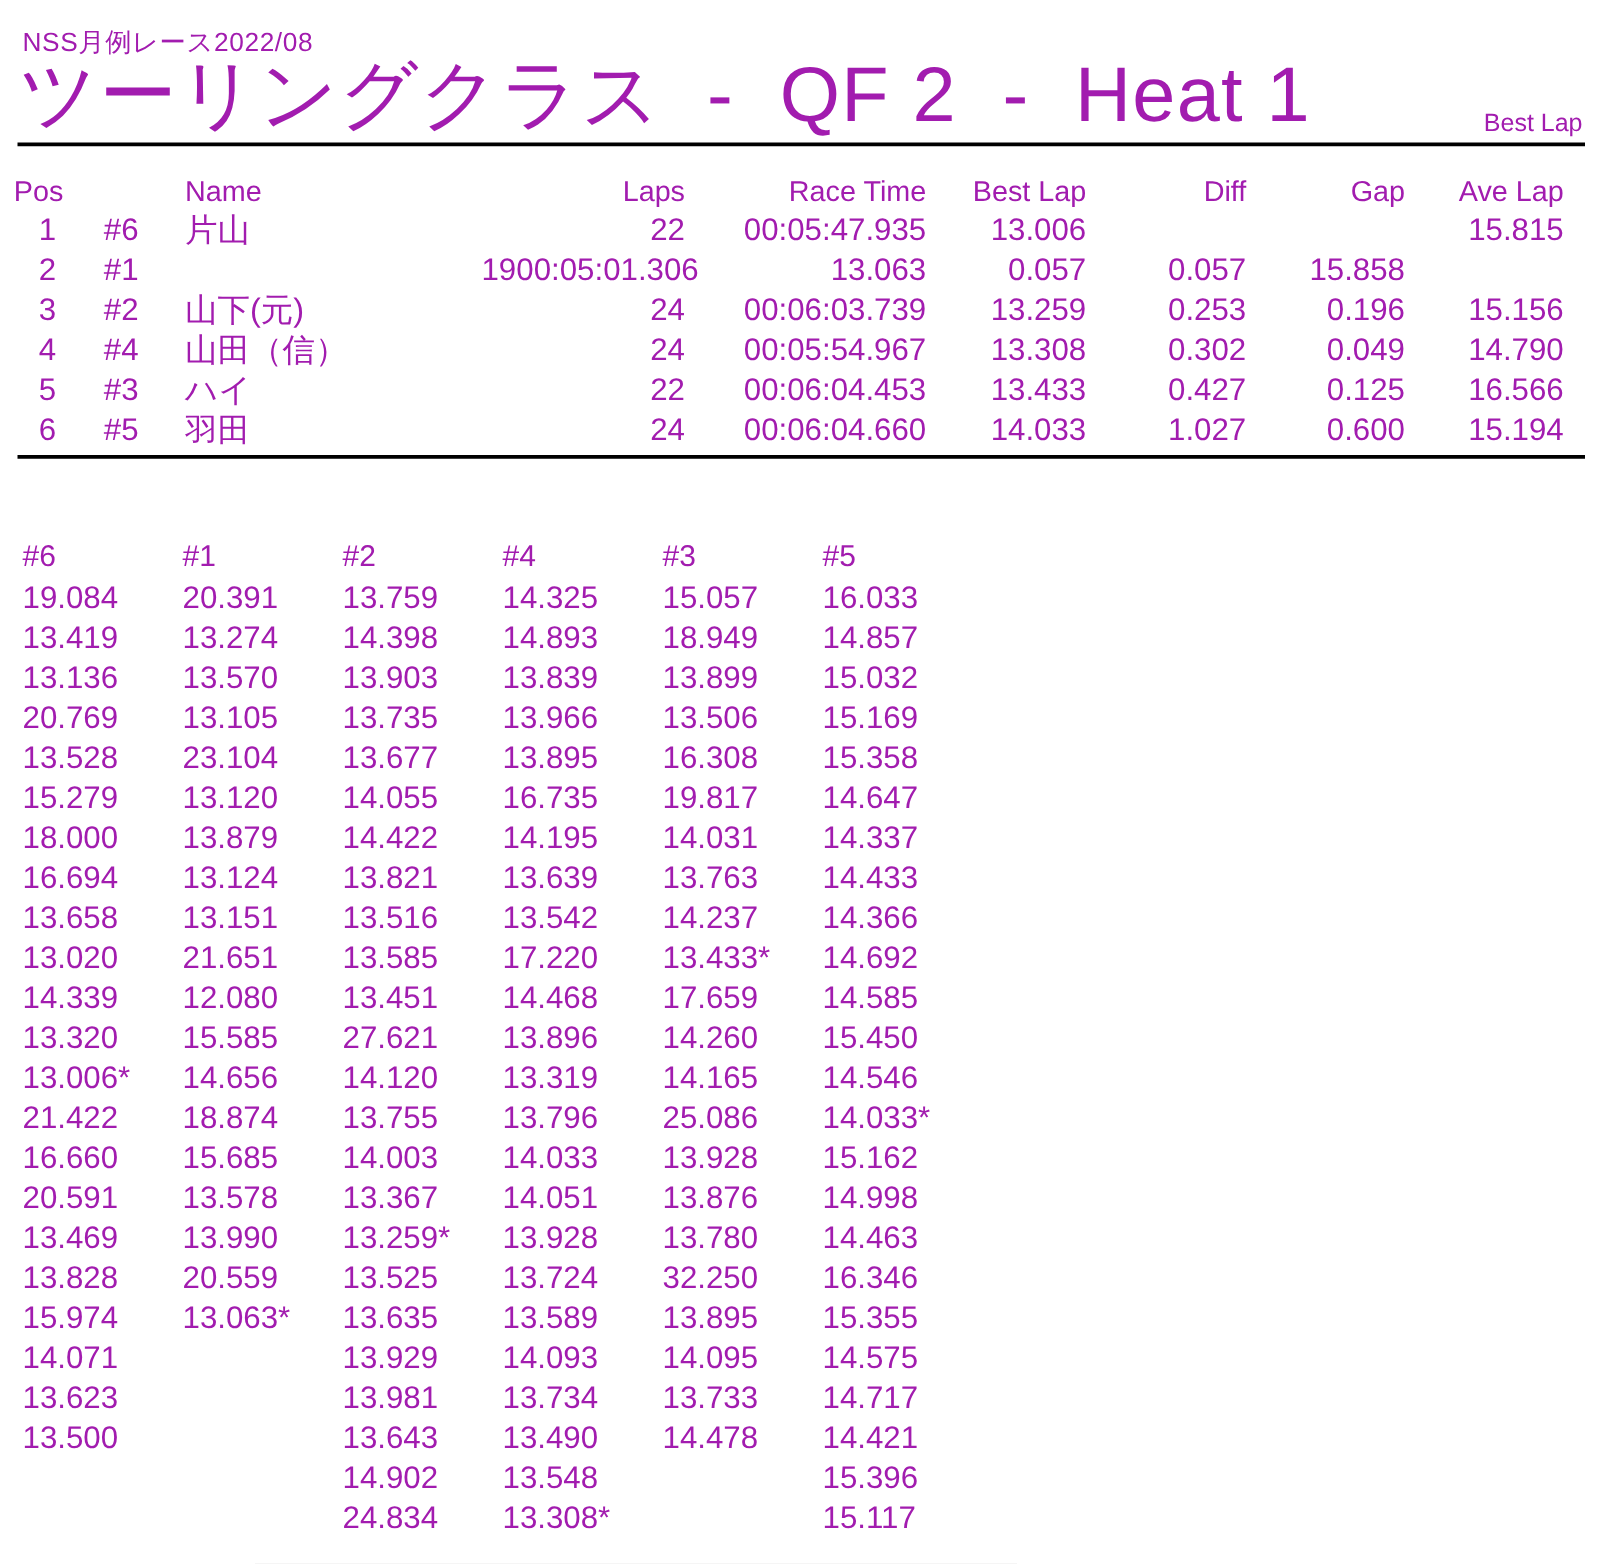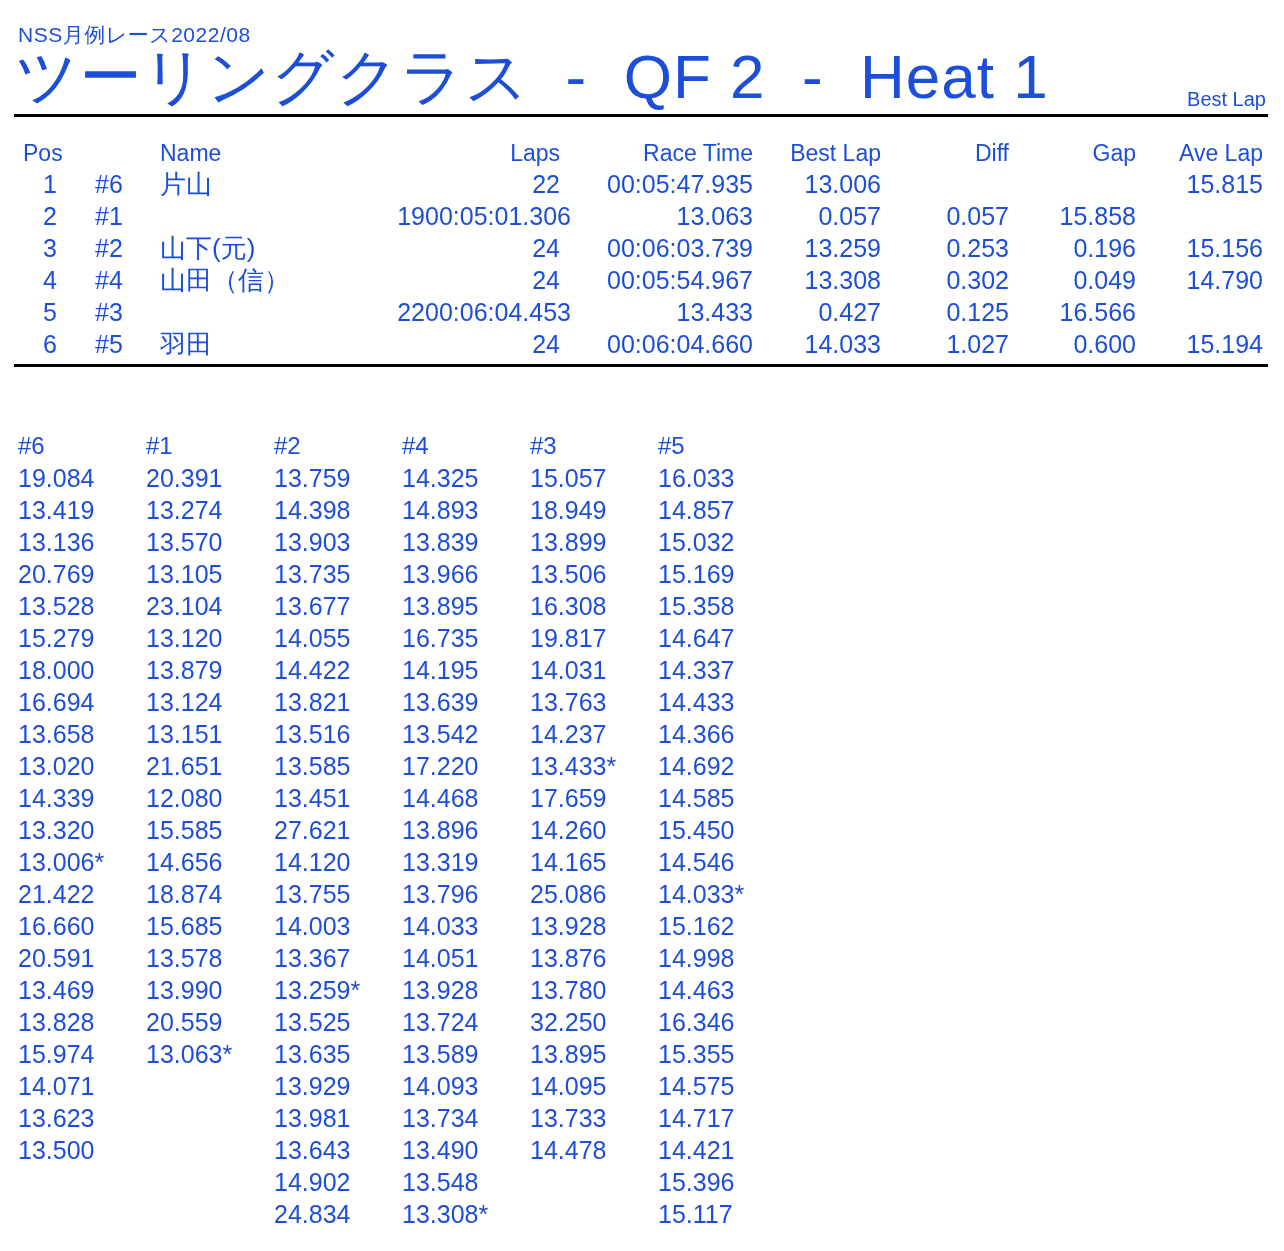--- a/index.html
+++ b/index.html
@@ -2,21 +2,21 @@
 <html><head>
 <meta charset="utf-8">
 <style>
   * { margin: 0; padding: 0; box-sizing: border-box; }
   html, body { background: #e8e8e8; }
   .page {
     position: relative;
     width: 1284px;
     height: 1251px;
     background: #ffffff;
-    color: #1d4ed8;
+    color: #a21caf;
     font-family: "Liberation Sans", "DejaVu Sans", sans-serif;
     overflow: hidden;
   }
   .event-name {
     position: absolute;
     left: 18px;
     top: 22px;
     font-size: 21px;
     line-height: 26px;
     letter-spacing: 0.5px;
@@ -42,21 +42,21 @@
     width: 1254px;
     height: 3px;
     background: #000000;
   }
   .rule-top { top: 114px; }
   .rule-bottom { top: 364px; }
 
   
   .standings {
     position: absolute;
-    left: 14px;
+    left: 2px;
     top: 138px;
     width: 1250px;
     font-size: 25px;
   }
   .s-row {
     display: grid;
     grid-template-columns: 48px 88px 275px 135px 193px 128px 128px 127px 127px;
     height: 32px;
     line-height: 32px;
     white-space: nowrap;
@@ -150,20 +150,21 @@
           <div class="s-cell num">24</div>
           <div class="s-cell num">00:05:54.967</div>
           <div class="s-cell num">13.308</div>
           <div class="s-cell num">0.302</div>
           <div class="s-cell num">0.049</div>
           <div class="s-cell num">14.790</div>
         </div>
         <div class="s-row">
           <div class="s-cell pos">5</div>
           <div class="s-cell car">#3</div>
+          <div class="s-cell name">ハイ</div>
           <div class="s-cell num">22</div>
           <div class="s-cell num">00:06:04.453</div>
           <div class="s-cell num">13.433</div>
           <div class="s-cell num">0.427</div>
           <div class="s-cell num">0.125</div>
           <div class="s-cell num">16.566</div>
         </div>
         <div class="s-row">
           <div class="s-cell pos">6</div>
           <div class="s-cell car">#5</div>

